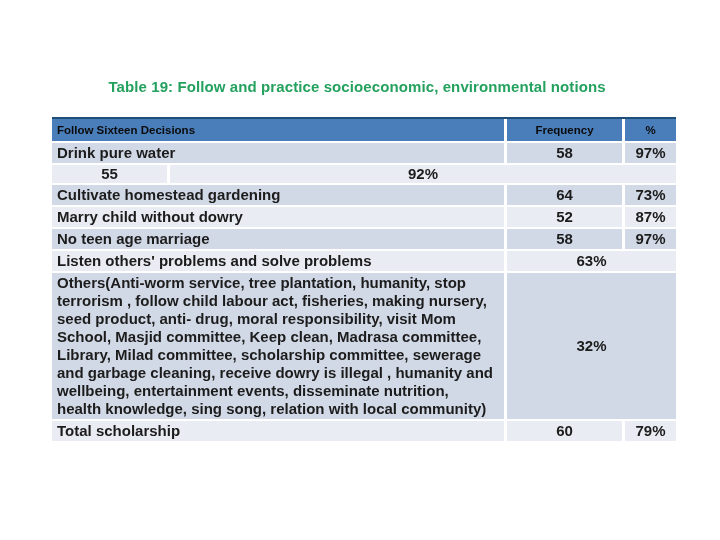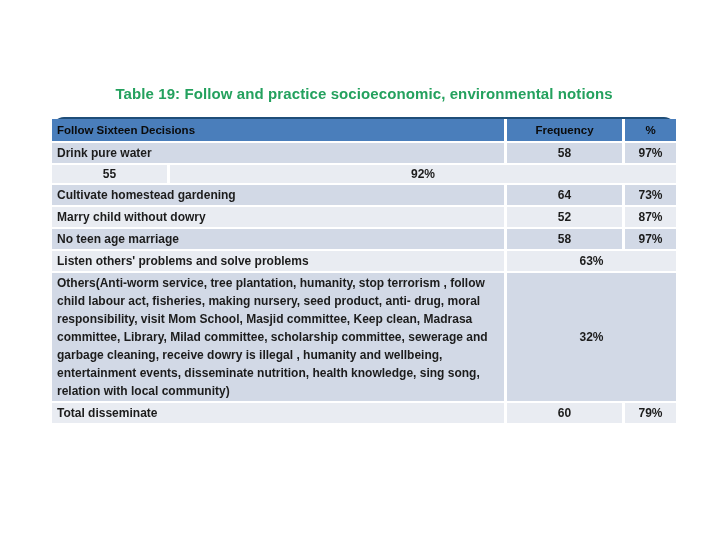--- a/index.html
+++ b/index.html
@@ -18,41 +18,41 @@
   .slide {
     position: absolute;
     inset: 0;
     background: #ffffff;
   }
   .title {
     position: absolute;
     left: 0;
     top: 78px;
     width: 714px;
-    margin: 7px;
+    margin: 0;
     text-align: center;
     font-size: 15px;
     font-weight: bold;
     letter-spacing: 0.1px;
     color: var(--title-color, #24A15E);
   }
   .table {
     position: absolute;
     left: 52px;
     top: 117px;
     width: 624px;
   }
   .row {
     display: flex;
     gap: 3px;
     margin-bottom: 2px;
   }
   .cell {
     font-weight: bold;
-    font-size: 12px;
+    font-size: 15px;
     line-height: 18px;
     color: var(--text-color, #1c1c1c);
     box-sizing: border-box;
   }
   .c-decision {
     width: 452px;
     padding: 1px 10px 1px 5px;
   }
   .c-freq {
     width: 115px;
@@ -63,21 +63,20 @@
   }
   .c-pct {
     flex: 1;
     display: flex;
     align-items: center;
     justify-content: center;
     text-align: center;
   }
   .row.header {
     border-top: 2px solid var(--header-border, #1F4E79);
-    border-radius: 12px;
   }
   .row.header .cell {
     background: var(--header-bg, #4A7EBB);
     color: #0b0b0b;
     line-height: 20px;
     font-size: 11.5px;
   }
   .row.odd .cell {
     background: var(--row-odd, #D2D9E6);
   }
@@ -127,20 +126,20 @@
   </div>
         <div class="row body even">
     <div class="cell c-decision">Listen others' problems and solve problems</div>
     <div class="cell c-pct">63%</div>
   </div>
         <div class="row body odd">
     <div class="cell c-decision">Others(Anti-worm service, tree plantation, humanity, stop terrorism , follow child labour act, fisheries,  making nursery, seed product, anti- drug, moral responsibility, visit Mom School, Masjid committee, Keep clean, Madrasa committee, Library, Milad committee, scholarship committee, sewerage and garbage cleaning, receive dowry is illegal , humanity and wellbeing, entertainment events, disseminate nutrition, health knowledge, sing song, relation with local community)</div>
     <div class="cell c-pct">32%</div>
   </div>
         <div class="row body even">
-    <div class="cell c-decision">Total disseminate</div>
+    <div class="cell c-decision">Total scholarship</div>
     <div class="cell c-freq">60</div>
     <div class="cell c-pct">79%</div>
   </div>
       </div>
 
   </div>
 </div>
 
 </body></html>

